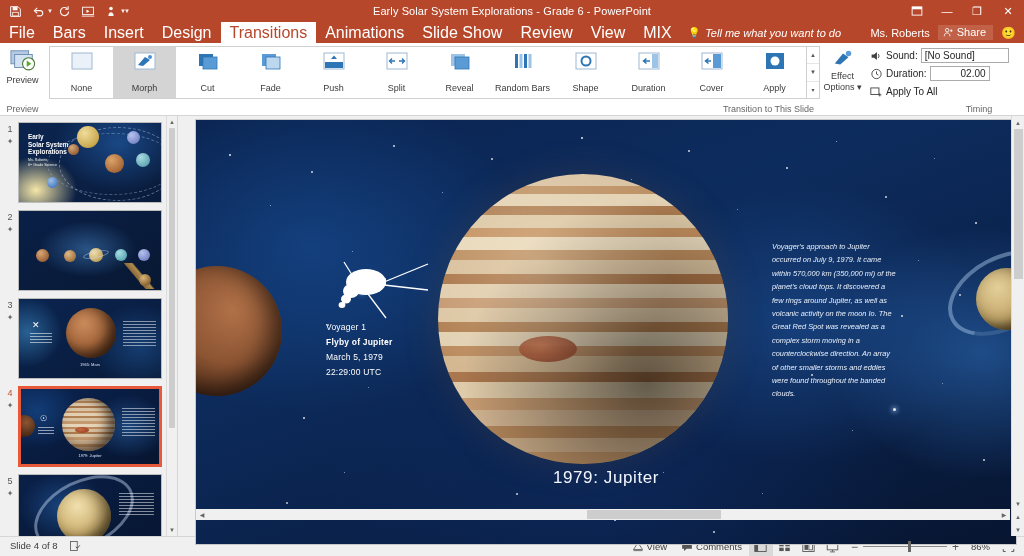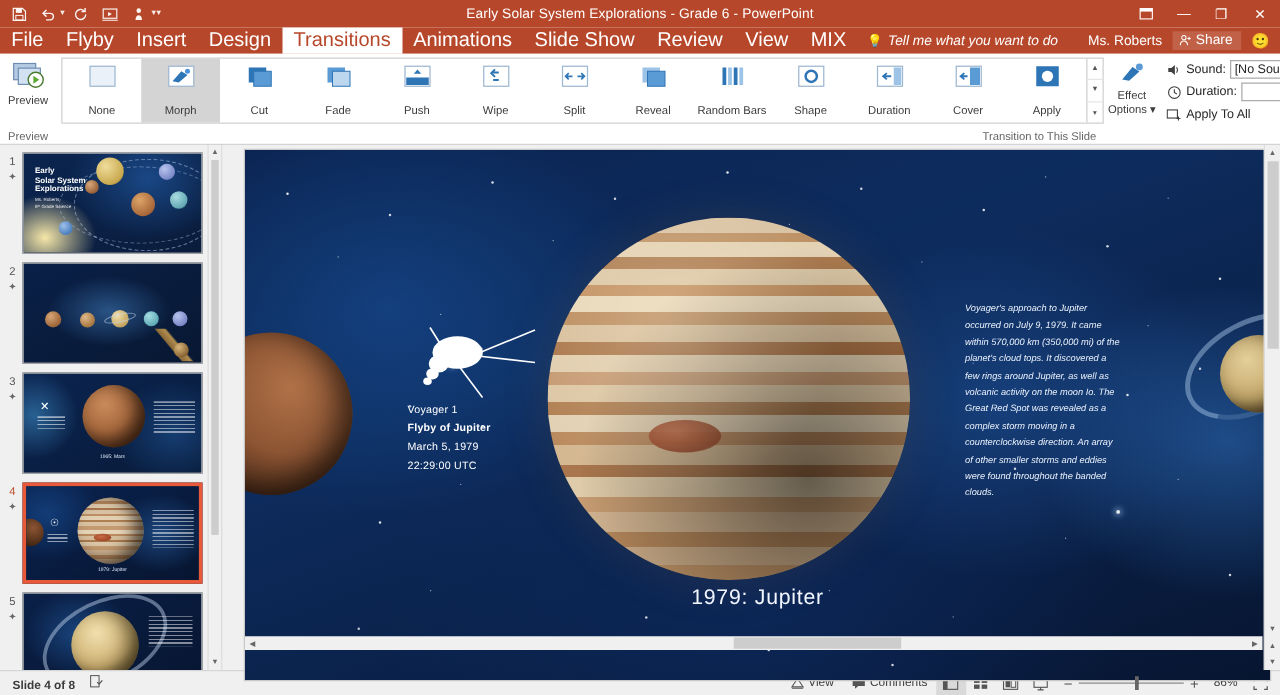--- a/index.html
+++ b/index.html
@@ -250,21 +250,21 @@
   .vs-arrow { height: 13px; width: 13px; display: flex; align-items: center; justify-content: center;
               font-size: 6px; color: #666; }
   .vs-thumb { width: 9px; background: #cdcdcd; }
 
   
   .status {
     height: 20px; background: #f0f0f0; border-top: 1px solid #d6d6d6;
     display: flex; align-items: center; font-size: 9.5px; color: #3b3b3b;
     flex: none; padding: 0 4px;
   }
-  .st-left { display: flex; align-items: flex-end; gap: 11px; padding-left: 6px; font-weight: bold; }
+  .st-left { display: flex; align-items: flex-start; gap: 11px; padding-left: 6px; }
   .st-right { margin-left: auto; display: flex; align-items: center; gap: 0; }
   .st-btn {
     display: flex; align-items: center; gap: 3px; padding: 0 7px; height: 20px;
   }
   .viewbtn {
     width: 24px; height: 20px; display: flex; align-items: center; justify-content: center;
   }
   .viewbtn.active { background: #d9d9d9; }
   .zoomctl { display: flex; align-items: center; gap: 5px; padding: 0 6px; }
   .zslider { width: 84px; height: 12px; position: relative; display: flex; align-items: center; }
@@ -325,21 +325,21 @@
           </svg>
       </div>
       <div>—</div>
       <div>❐</div>
       <div class="closebtn">✕</div>
     </div>
   </div>
 
   <div class="tabrow">
     <div class="tab">File</div>
-    <div class="tab">Flyby</div>
+    <div class="tab">Bars</div>
     <div class="tab">Insert</div>
     <div class="tab">Design</div>
     <div class="tab active">Transitions</div>
     <div class="tab">Animations</div>
     <div class="tab">Slide Show</div>
     <div class="tab">Review</div>
     <div class="tab">View</div>
     <div class="tab">MIX</div>
     <div class="tellme">
       <span class="bulb">💡</span>
@@ -419,30 +419,20 @@
           </div>
           <div class="gitem">
             <div class="thumb">
               <svg width="24" height="19" viewBox="0 0 24 19">
                   <rect x="2" y="1" width="20" height="16" fill="#fff" stroke="#9fb8d2" stroke-width="1"></rect>
                   <rect x="3" y="10" width="18" height="6" fill="#2e75b6"></rect>
                   <path d="M12 3.5l3 3.5h-6z" fill="#2e75b6"></path>
                 </svg>
             </div>
             <span class="gname">Push</span>
-          </div>
-          <div class="gitem">
-            <div class="thumb">
-              <svg width="24" height="19" viewBox="0 0 24 19">
-                  <rect x="2" y="1" width="20" height="16" fill="#fff" stroke="#9fb8d2" stroke-width="1"></rect>
-                  <path d="M14 6H9.5M11 3.5 8 6.5l3 3" stroke="#2e75b6" stroke-width="1.6" fill="none"></path>
-                  <path d="M14 12H9.5" stroke="#2e75b6" stroke-width="1.6"></path>
-                </svg>
-            </div>
-            <span class="gname">Wipe</span>
           </div>
           <div class="gitem">
             <div class="thumb">
               <svg width="24" height="19" viewBox="0 0 24 19">
                   <rect x="2" y="1" width="20" height="16" fill="#fff" stroke="#9fb8d2" stroke-width="1"></rect>
                   <path d="M10 9H5.5M7 6.5 4.5 9l2.5 2.5M14 9h4.5M17 6.5 19.5 9 17 11.5" stroke="#2e75b6" stroke-width="1.4" fill="none"></path>
                 </svg>
             </div>
             <span class="gname">Split</span>
           </div>

